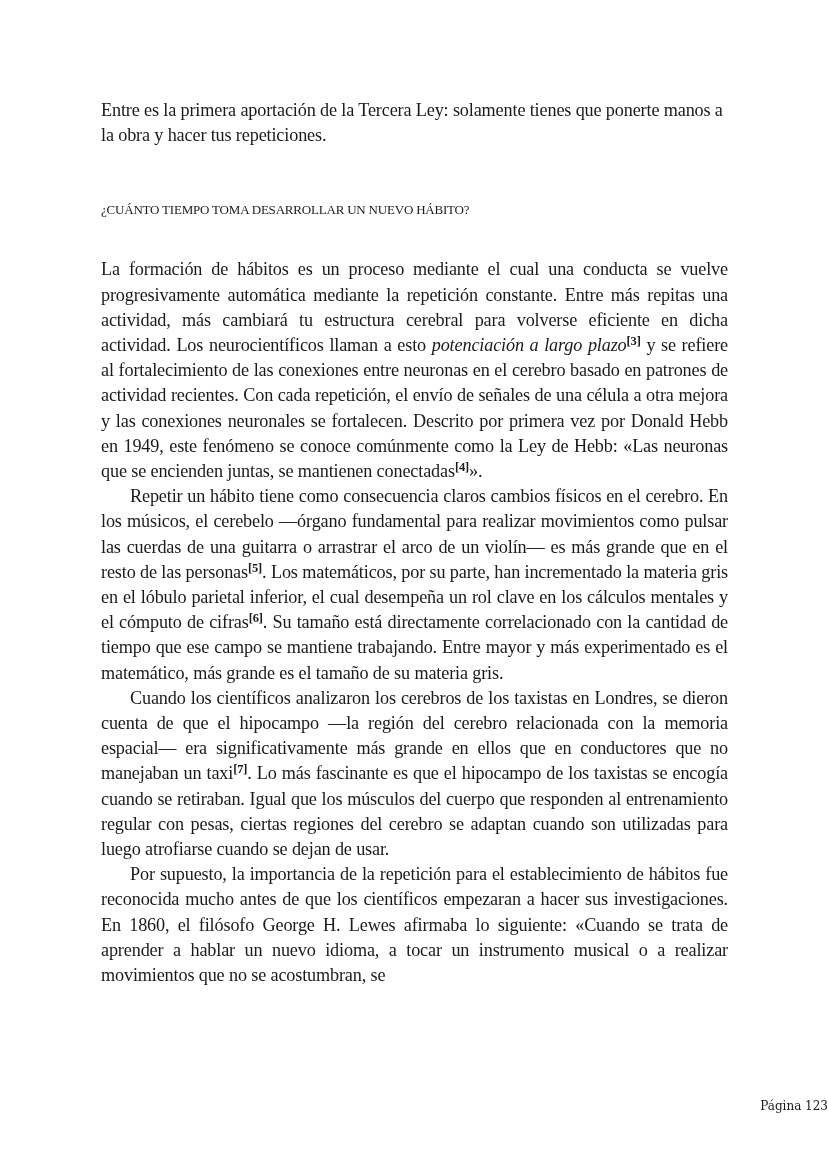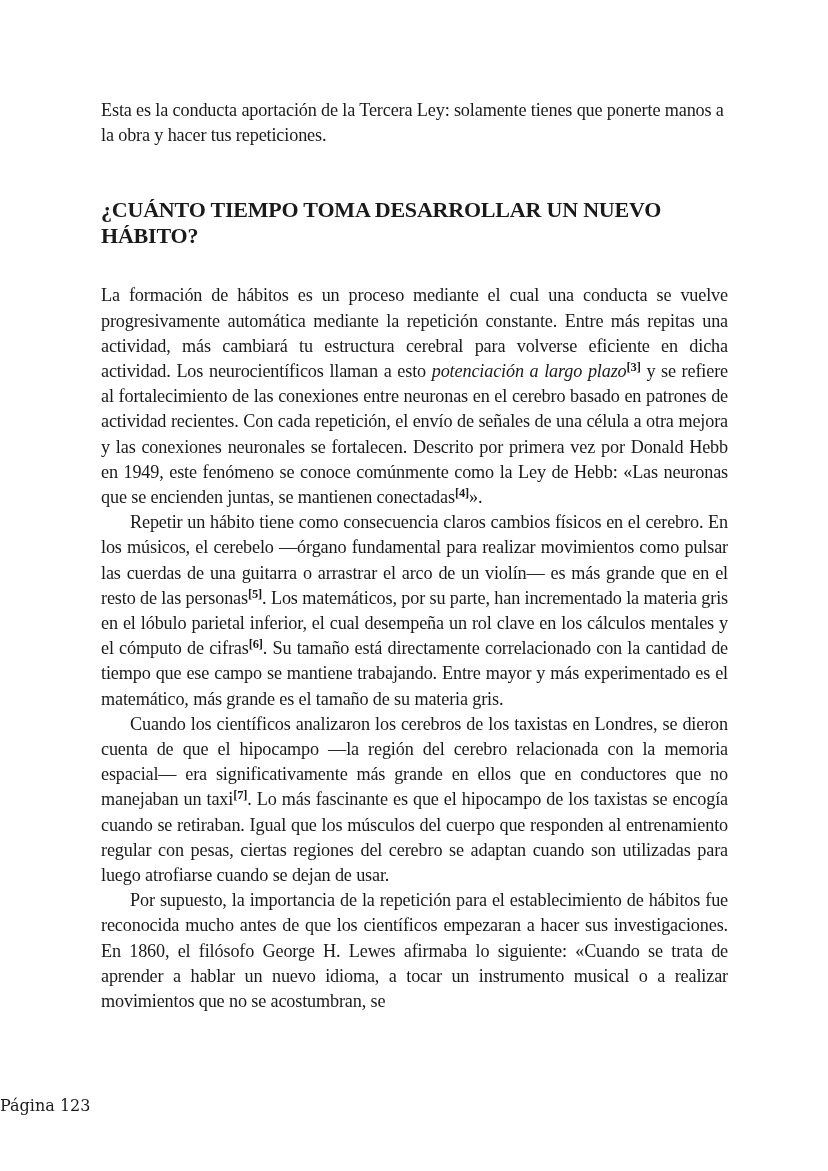--- a/index.html
+++ b/index.html
@@ -28,22 +28,22 @@
       text-align: justify;
       letter-spacing: -0.15px;
       word-spacing: 0px;
     }
     .intro {
       text-align: left;
     }
     .heading {
       margin: 0;
       margin-top: 49px;
-      font-size: 22px;
-      font-weight: bold;
+      font-size: 13px;
+      font-weight: normal;
       line-height: 26px;
       letter-spacing: -0.2px;
     }
     .first {
       margin-top: 34px;
     }
     .indent {
       text-indent: 29px;
     }
     sup {
@@ -52,33 +52,33 @@
       line-height: 0;
       vertical-align: 6px;
     }
     em {
     }
     .footer {
       position: absolute;
       top: 1094px;
       left: 0;
       width: 828px;
-      text-align: left;
+      text-align: right;
       font-family: "DejaVu Serif", serif;
-      font-size: 16px;
+      font-size: 12px;
       line-height: 24px;
       color: #1a1a1a;
     }
   </style>
 </head>
 <body>
 
 <div class="page">
 
-  <p class="intro">Esta es la conducta aportación de la Tercera Ley: solamente tienes que ponerte manos a la obra y hacer tus repeticiones.</p>
+  <p class="intro">Entre es la primera aportación de la Tercera Ley: solamente tienes que ponerte manos a la obra y hacer tus repeticiones.</p>
 
   <h2 class="heading">¿CUÁNTO TIEMPO TOMA DESARROLLAR UN NUEVO HÁBITO?</h2>
 
   <p class="first"><span>La formación de hábitos es un proceso mediante el cual una conducta se vuelve progresivamente automática mediante la repetición constante. Entre más repitas una actividad, más cambiará tu estructura cerebral para volverse eficiente en dicha actividad. Los neurocientíficos llaman a esto </span><em>potenciación a largo plazo</em><sup>[3]</sup><span> y se refiere al fortalecimiento de las conexiones entre neuronas en el cerebro basado en patrones de actividad recientes. Con cada repetición, el envío de señales de una célula a otra mejora y las conexiones neuronales se fortalecen. Descrito por primera vez por Donald Hebb en 1949, este fenómeno se conoce comúnmente como la Ley de Hebb: «Las neuronas que se encienden juntas, se mantienen conectadas</span><sup>[4]</sup><span>».</span></p>
 
   <p class="indent"><span>Repetir un hábito tiene como consecuencia claros cambios físicos en el cerebro. En los músicos, el cerebelo —órgano fundamental para realizar movimientos como pulsar las cuerdas de una guitarra o arrastrar el arco de un violín— es más grande que en el resto de las personas</span><sup>[5]</sup><span>. Los matemáticos, por su parte, han incrementado la materia gris en el lóbulo parietal inferior, el cual desempeña un rol clave en los cálculos mentales y el cómputo de cifras</span><sup>[6]</sup><span>. Su tamaño está directamente correlacionado con la cantidad de tiempo que ese campo se mantiene trabajando. Entre mayor y más experimentado es el matemático, más grande es el tamaño de su materia gris.</span></p>
 
   <p class="indent"><span>Cuando los científicos analizaron los cerebros de los taxistas en Londres, se dieron cuenta de que el hipocampo —la región del cerebro relacionada con la memoria espacial— era significativamente más grande en ellos que en conductores que no manejaban un taxi</span><sup>[7]</sup><span>. Lo más fascinante es que el hipocampo de los taxistas se encogía cuando se retiraban. Igual que los músculos del cuerpo que responden al entrenamiento regular con pesas, ciertas regiones del cerebro se adaptan cuando son utilizadas para luego atrofiarse cuando se dejan de usar.</span></p>
 
   <p class="indent">Por supuesto, la importancia de la repetición para el establecimiento de hábitos fue reconocida mucho antes de que los científicos empezaran a hacer sus investigaciones. En 1860, el filósofo George H. Lewes afirmaba lo siguiente: «Cuando se trata de aprender a hablar un nuevo idioma, a tocar un instrumento musical o a realizar movimientos que no se acostumbran, se</p>

